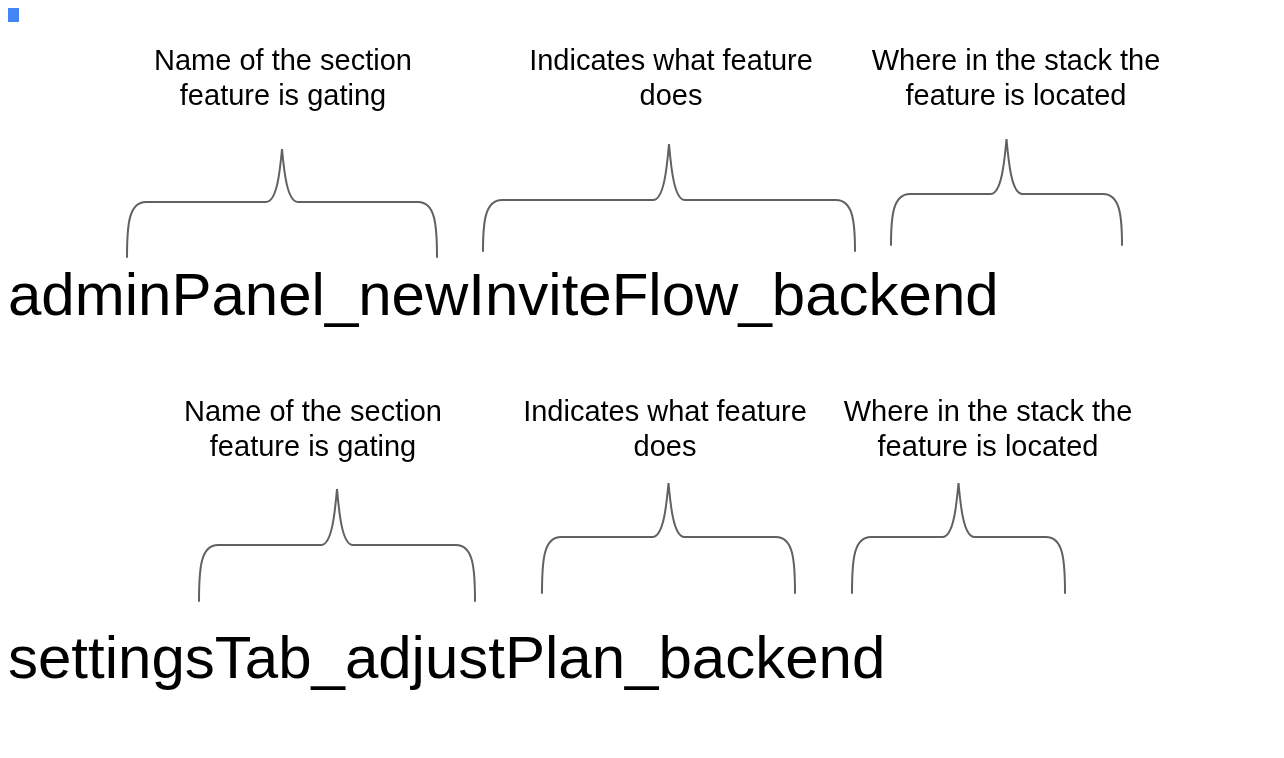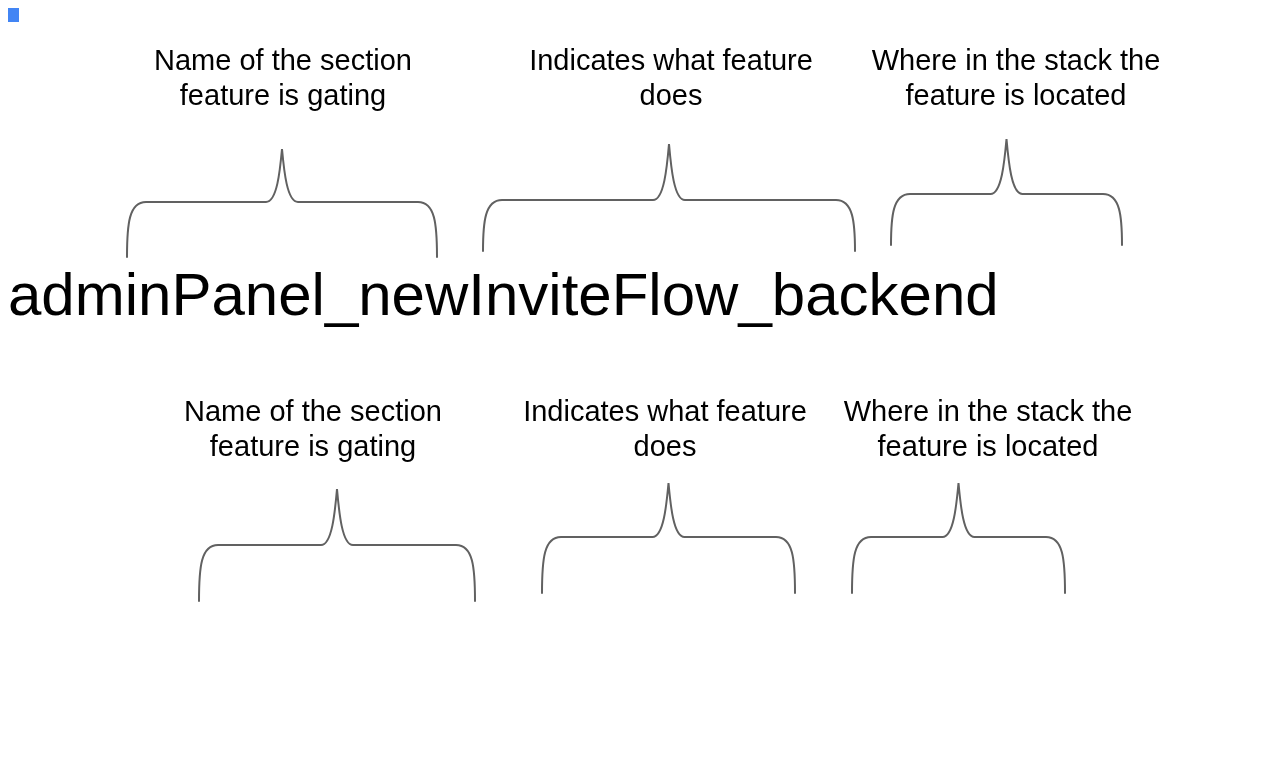--- a/index.html
+++ b/index.html
@@ -72,14 +72,15 @@
   <svg class="brace" style="left:190px; top:488px;" viewBox="0 0 278 114" width="278" height="114">
       <path d="M 1 113 C 1 79, 3 57, 20 57 L 123 57 C 134 57, 137 23.9, 139 1 C 141 23.9, 144 57, 155 57 L 258 57 C 275 57, 277 79, 277 113" fill="none" stroke="#616161" stroke-width="2" stroke-linecap="round"></path>
     </svg>
   <svg class="brace" style="left:533px; top:482px;" viewBox="0 0 255 112" width="255" height="112">
       <path d="M 1 111 C 1 77, 3 55, 20 55 L 111.5 55 C 122.5 55, 125.5 23.1, 127.5 1 C 129.5 23.1, 132.5 55, 143.5 55 L 235 55 C 252 55, 254 77, 254 111" fill="none" stroke="#616161" stroke-width="2" stroke-linecap="round"></path>
     </svg>
   <svg class="brace" style="left:843px; top:482px;" viewBox="0 0 215 112" width="215" height="112">
       <path d="M 1 111 C 1 77, 3 55, 20 55 L 91.5 55 C 102.5 55, 105.5 23.1, 107.5 1 C 109.5 23.1, 112.5 55, 123.5 55 L 195 55 C 212 55, 214 77, 214 111" fill="none" stroke="#616161" stroke-width="2" stroke-linecap="round"></path>
     </svg>
 
+  <div class="flag-name" style="left: 0px; top: 623px; width: 1270px; color: rgb(0, 0, 0);">settingsTab_adjustPlan_backend</div>
 
 </div>
 
 </body></html>

